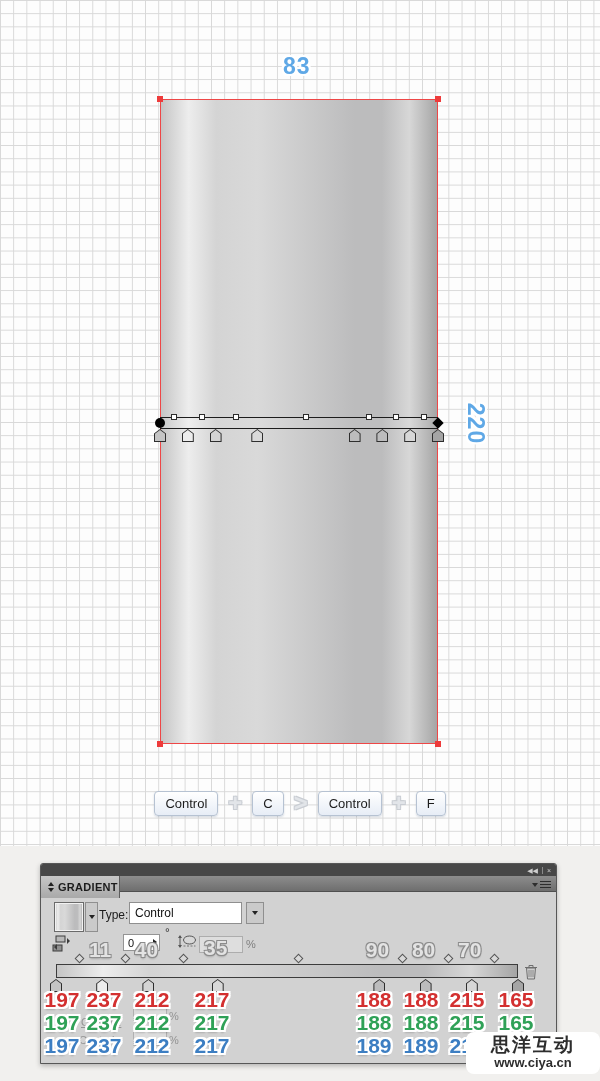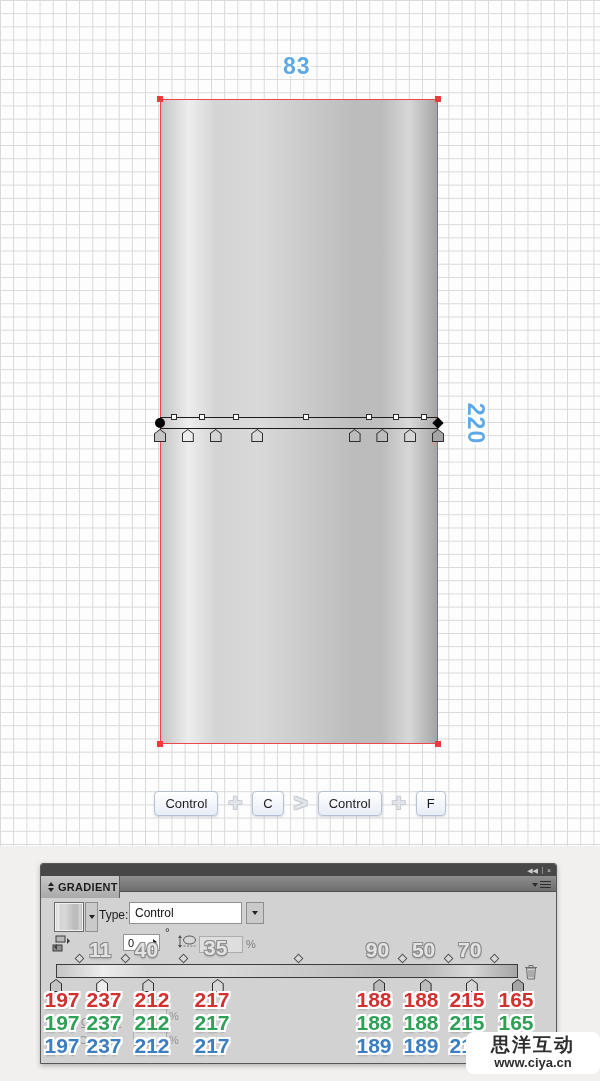--- a/index.html
+++ b/index.html
@@ -353,21 +353,21 @@
         </div>
         <div class="stop-house" style="left: 471px; top: 115px; z-index: 13;">
           <div class="fill" style="background: rgb(165, 165, 165);"></div>
         </div>
       </div>
     <div id="panel-stop-labels">
         <div class="anno-num" style="left: 59.2px; top: 74px;">11</div>
         <div class="anno-num" style="left: 105.4px; top: 74px;">40</div>
         <div class="anno-num" style="left: 174.7px; top: 72px;">35</div>
         <div class="anno-num" style="left: 336.4px; top: 74px;">90</div>
-        <div class="anno-num" style="left: 382.6px; top: 74px;">50</div>
+        <div class="anno-num" style="left: 382.6px; top: 74px;">80</div>
         <div class="anno-num" style="left: 428.8px; top: 74px;">70</div>
       </div>
     <div id="rgb-rows">
         <div class="rgb-num" style="left: 21px; top: 124px; color: rgb(211, 48, 48);">197</div>
         <div class="rgb-num" style="left: 63px; top: 124px; color: rgb(211, 48, 48);">237</div>
         <div class="rgb-num" style="left: 111px; top: 124px; color: rgb(211, 48, 48);">212</div>
         <div class="rgb-num" style="left: 171px; top: 124px; color: rgb(211, 48, 48);">217</div>
         <div class="rgb-num" style="left: 333px; top: 124px; color: rgb(211, 48, 48);">188</div>
         <div class="rgb-num" style="left: 380px; top: 124px; color: rgb(211, 48, 48);">188</div>
         <div class="rgb-num" style="left: 426px; top: 124px; color: rgb(211, 48, 48);">215</div>

